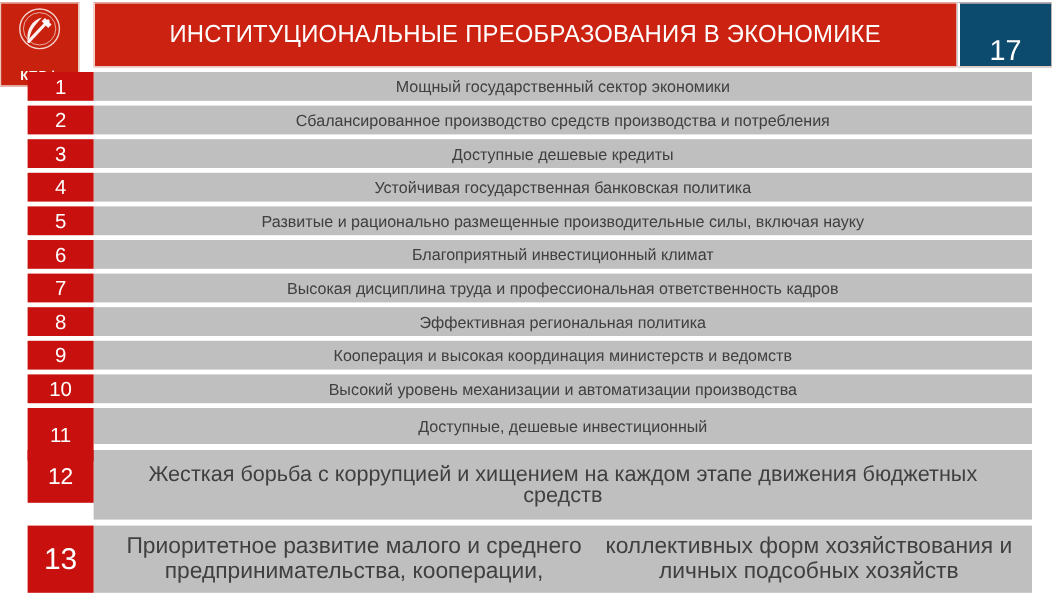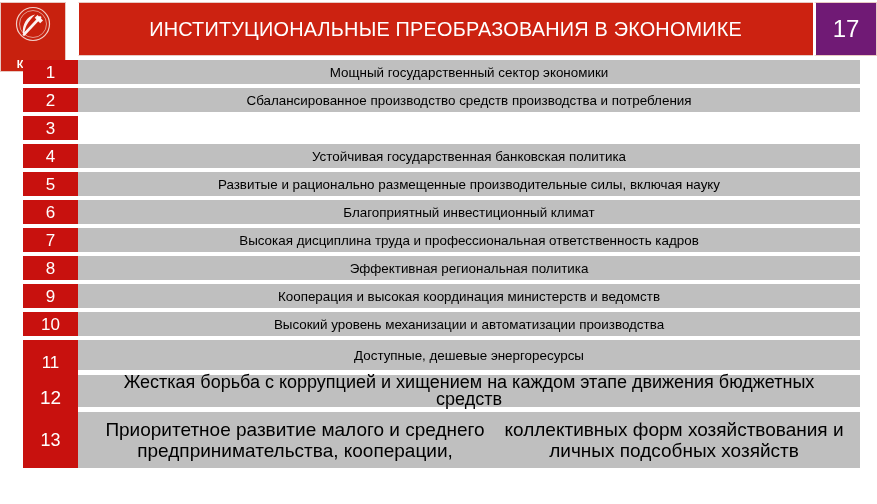--- a/index.html
+++ b/index.html
@@ -87,28 +87,28 @@
     font-size: 20.5px;
     font-weight: 500;
     letter-spacing: 0.2px;
     font-family: "Liberation Sans", sans-serif;
     white-space: nowrap;
     transform: scaleX(0.97);
     text-align: center;
   }
 
   .page-box {
-    width: 63px;
+    width: 79px;
     flex: 0 0 auto;
-    background: #701a75;
+    background: #0c4a6e;
     border: 1px solid #e8c9c2;
     border-left: 2px solid #ffffff;
     box-sizing: border-box;
     display: flex;
-    align-items: center;
+    align-items: flex-end;
     justify-content: center;
     margin-left: 1px;
   }
 
   .page-num {
     color: #ffffff;
     font-size: 24px;
     font-weight: 400;
     font-family: "Liberation Sans", sans-serif;
     line-height: 1;
@@ -143,21 +143,21 @@
     font-weight: 400;
     font-family: "Liberation Sans", sans-serif;
     line-height: 1;
     position: relative;
     z-index: 2;
   }
 
   .row-text {
     flex: 1 1 auto;
     background: #BFBFBF;
-    color: #000000;
+    color: #404040;
     display: flex;
     align-items: center;
     justify-content: center;
     text-align: center;
     font-size: 13.4px;
     font-weight: normal;
     font-family: "Liberation Sans", sans-serif;
     padding: 0 12px;
     box-sizing: border-box;
     margin-right: 17px;
@@ -166,34 +166,34 @@
 
   
   .row.std { height: 24px; }
   .row.std .row-num { height: 24px; }
 
   
   .row.r11 { height: 30px; margin-bottom: 5px; }
   .row.r11 .row-num { height: 44px; text-align: center; }
 
   
-  .row.r12 { height: 32px; margin-bottom: 5px; }
+  .row.r12 { height: 58px; margin-bottom: 5px; }
   .row.r12 .row-num {
     height: 44px;
     width: 55px;
     font-size: 19px;
   }
   .row.r12 .row-text { font-size: 18px; }
 
   
   .row.r13 { height: 56px; margin-bottom: 0; }
   .row.r13 .row-num {
     height: 56px;
     width: 55px;
-    font-size: 18px;
+    font-size: 25px;
   }
   .row.r13 .row-text {
     font-size: 19px;
     line-height: 21px;
     flex-direction: row;
     text-align: center;
   }
   .row.r13 .row-text span { display: block; }
 </style>
 </head>
@@ -228,20 +228,21 @@
       <div class="row std">
         <div class="row-num">1</div>
         <div class="row-text">Мощный государственный сектор экономики</div>
       </div>
       <div class="row std">
         <div class="row-num">2</div>
         <div class="row-text">Сбалансированное производство средств производства и потребления</div>
       </div>
       <div class="row std">
         <div class="row-num">3</div>
+        <div class="row-text">Доступные дешевые кредиты</div>
       </div>
       <div class="row std">
         <div class="row-num">4</div>
         <div class="row-text">Устойчивая государственная банковская политика</div>
       </div>
       <div class="row std">
         <div class="row-num">5</div>
         <div class="row-text">Развитые и рационально размещенные производительные силы, включая науку</div>
       </div>
       <div class="row std">
@@ -259,21 +260,21 @@
       <div class="row std">
         <div class="row-num">9</div>
         <div class="row-text">Кооперация и высокая координация министерств и ведомств</div>
       </div>
       <div class="row std">
         <div class="row-num">10</div>
         <div class="row-text">Высокий уровень механизации и автоматизации производства</div>
       </div>
       <div class="row r11">
         <div class="row-num">11</div>
-        <div class="row-text">Доступные, дешевые энергоресурсы</div>
+        <div class="row-text">Доступные, дешевые инвестиционный</div>
       </div>
       <div class="row r12">
         <div class="row-num">12</div>
         <div class="row-text">Жесткая борьба с коррупцией и хищением на каждом этапе движения бюджетных средств</div>
       </div>
       <div class="row r13">
         <div class="row-num">13</div>
         <div class="row-text">
           <span>Приоритетное развитие малого и среднего предпринимательства, кооперации,</span>
           <span>коллективных форм хозяйствования и личных подсобных хозяйств</span>

